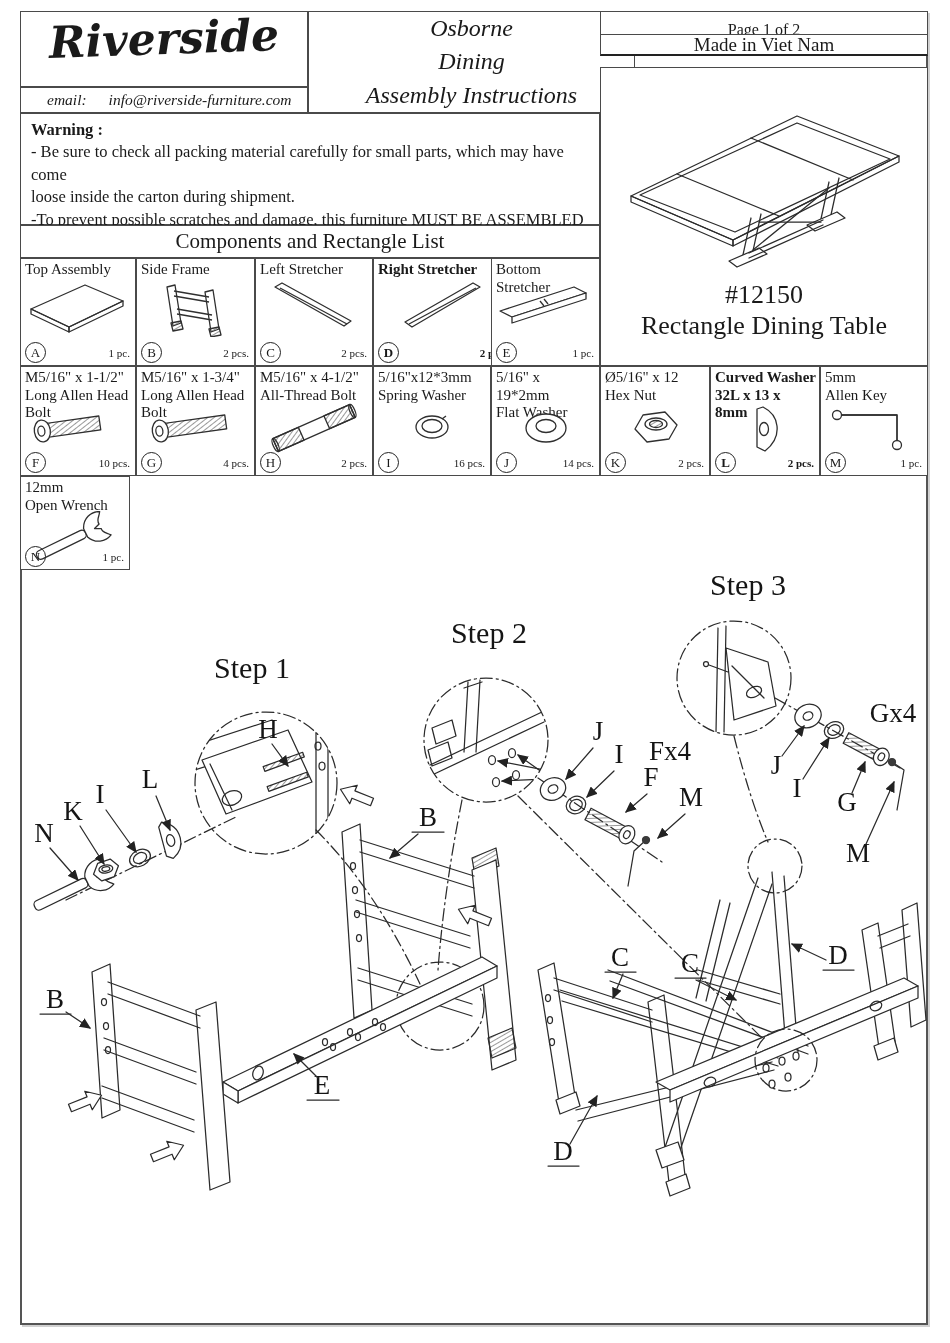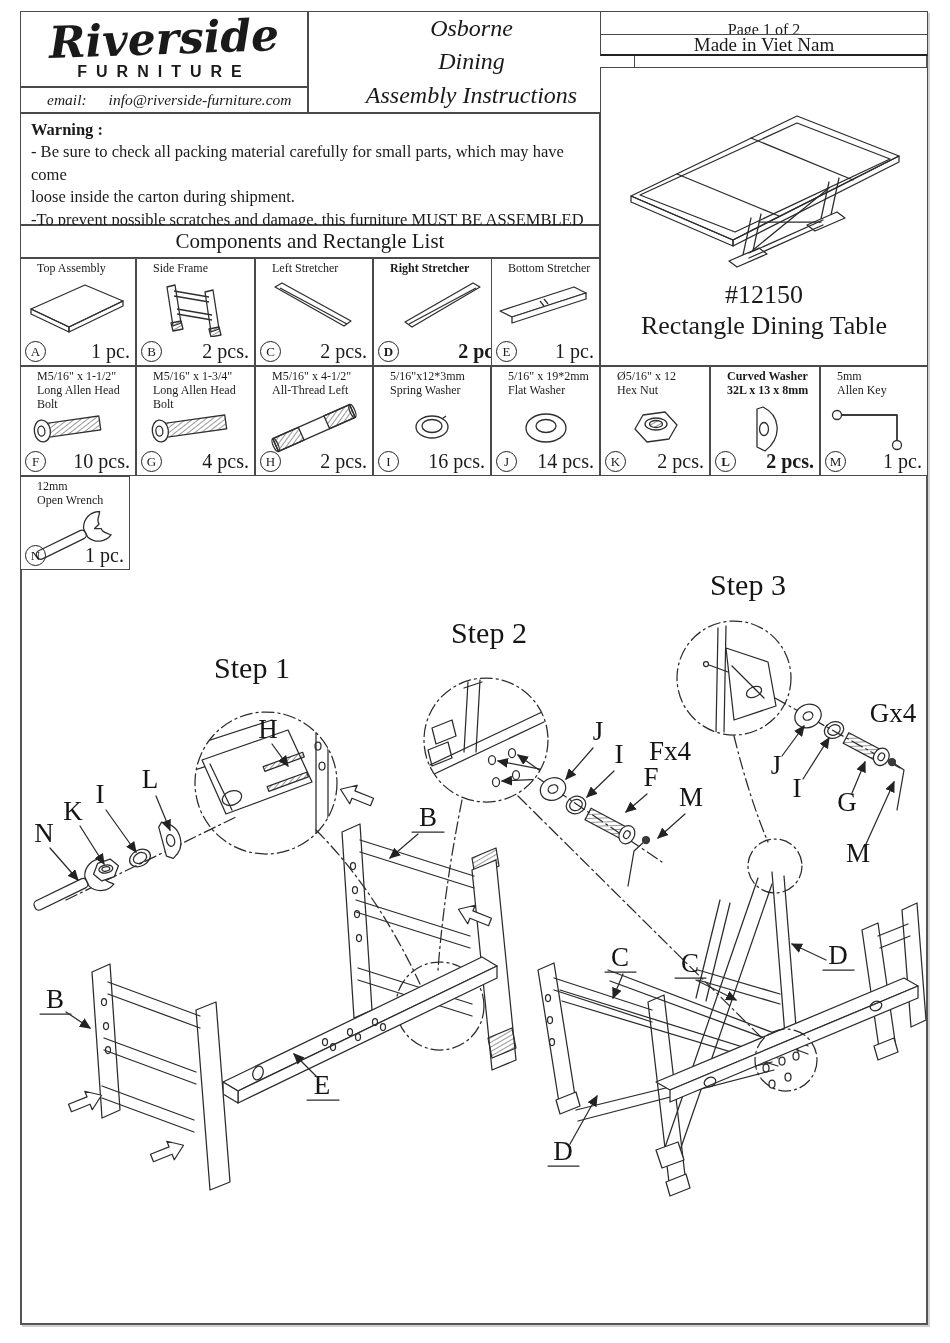--- a/index.html
+++ b/index.html
@@ -24,28 +24,28 @@
   .sku{position:absolute;top:212px;left:0;width:100%;text-align:center;font-size:26px;}
   .prodname{position:absolute;top:243px;left:0;width:100%;text-align:center;font-size:26px;}
   
   .warning-cell{left:20px;top:113px;width:580px;height:112px;padding:5px 10px;font-size:16.5px;line-height:1.36;}
   .warning-cell .whead{font-weight:700;}
   
   .comptitle-cell{left:20px;top:225px;width:580px;height:33px;display:flex;align-items:center;
                   justify-content:center;font-size:21px;}
   .pcell{top:258px;height:108px;}
   .hcell{top:366px;height:110px;}
-  .pc-name{font-size:12px;line-height:1.18;padding:2px 3px 0 4px;margin-left:12px;}
+  .pc-name{font-size:15px;line-height:1.18;padding:2px 3px 0 4px;}
   .pc-icon{position:absolute;left:0;right:0;top:20px;text-align:center;}
   .hcell .pc-icon{top:34px;}
   .pc-foot{position:absolute;left:4px;right:5px;bottom:2px;display:flex;align-items:center;
            justify-content:space-between;}
   .badge{width:19px;height:19px;border:1.3px solid #222;border-radius:50%;font-size:13px;
          display:flex;align-items:center;justify-content:center;}
-  .qty{font-size:20px;}
+  .qty{font-size:11px;}
   .n-cell{left:20px;top:476px;width:110px;height:94px;z-index:3;}
   
   .diagram-wrap{position:absolute;left:20px;top:570px;width:908px;height:755px;z-index:1;}
   .outer-frame{position:absolute;left:20px;top:11px;width:908px;height:1314px;
                border:2px solid #555;box-sizing:border-box;z-index:0;
                box-shadow:2px 2px 0 rgba(0,0,0,0.18);}
   .lw *{stroke:#2b2b2b;stroke-width:1.25;fill:none;stroke-linejoin:round;stroke-linecap:round;}
   .lw .wfill{fill:#fff;}
   .lw .hfill{fill:url(#hatch);}
   .lw .solidk{fill:#3a3a3a;stroke:#3a3a3a;}
@@ -69,21 +69,20 @@
       <path d="M0,0 L9,4 L0,8 Z" fill="#222" stroke="none"></path>
     </marker>
   </defs>
 </svg>
 
 <div class="sheet">
   <div class="outer-frame"></div>
 
   <div class="box logo-cell">
     <div class="logo-script">Riverside</div>
-    <div class="logo-word">FURNITURE</div>
   </div>
   <div class="box email-cell">
     <span>email:</span>
     <span>info@riverside-furniture.com</span>
   </div>
   <div class="box title-cell">
     <div>Osborne</div>
     <div>Dining</div>
     <div>Assembly Instructions</div>
   </div>
@@ -213,21 +212,21 @@
         <ellipse cx="-37" cy="0" rx="3.5" ry="5"></ellipse>
       </g>
     </svg></div>
     <div class="pc-foot">
         <span class="badge">G</span>
       <span class="qty">4 pcs.</span>
       </div>
   </div>
   <div class="box hcell" style="left:255px;width:118px;">
     <div class="pc-name"><span>M5/16" x 4-1/2"</span><br>
-      <span>All-Thread Left</span></div>
+      <span>All-Thread Bolt</span></div>
     <div class="pc-icon"><svg class="pic" width="110" height="54" viewBox="0 0 110 54">
       <g transform="translate(55,27) rotate(-24)">
         <rect x="-42" y="-7" width="84" height="14" class="wfill"></rect>
         <rect x="-42" y="-7" width="28" height="14" class="hfill"></rect>
         <rect x="14" y="-7" width="28" height="14" class="hfill"></rect>
         <ellipse cx="-42" cy="0" rx="2.5" ry="7"></ellipse>
         <ellipse cx="42" cy="0" rx="2.5" ry="7"></ellipse>
       </g>
     </svg></div>
     <div class="pc-foot">

